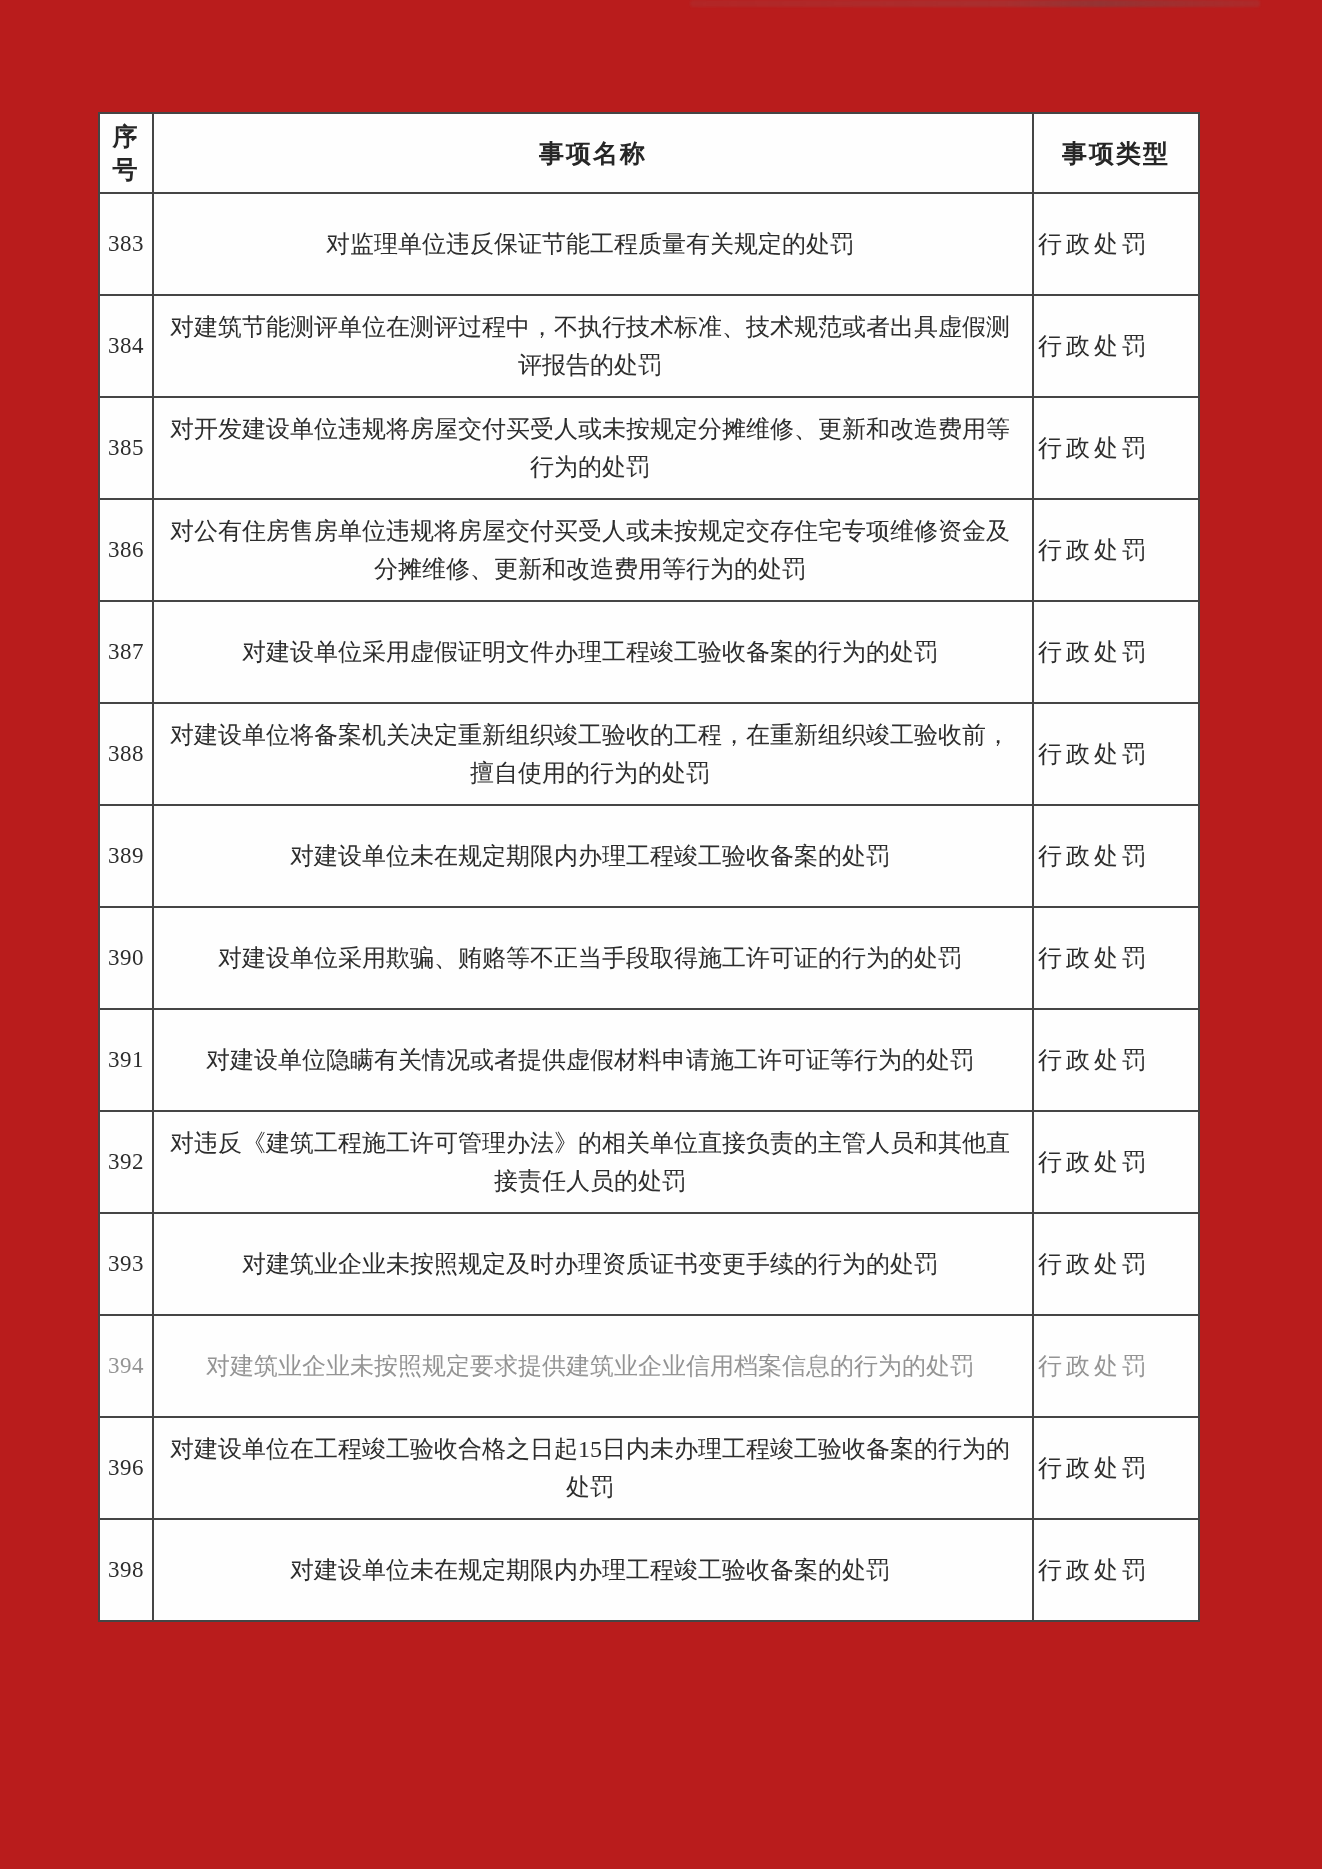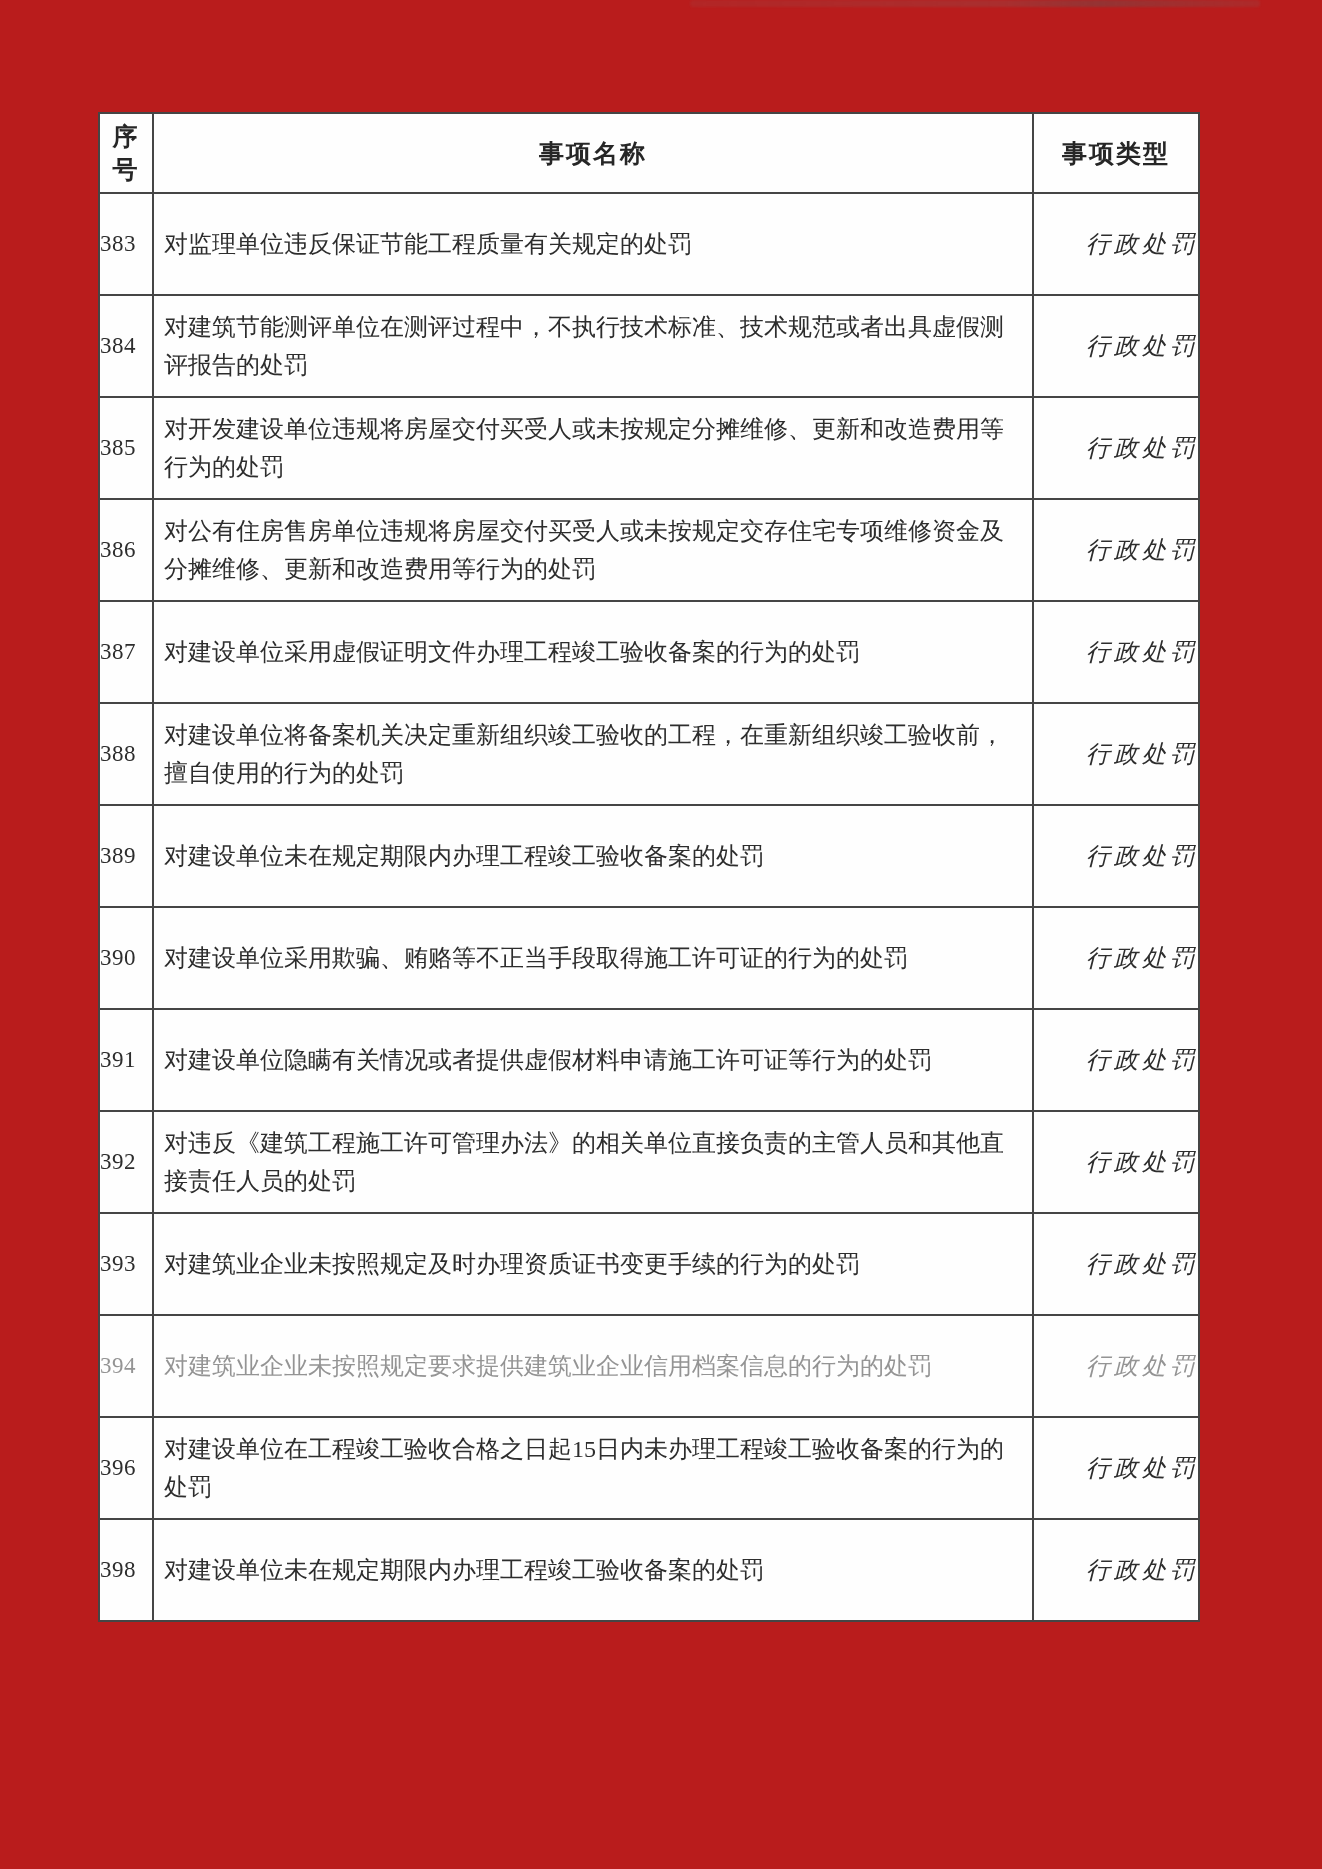--- a/index.html
+++ b/index.html
@@ -52,35 +52,35 @@
     text-align: center;
     letter-spacing: 2px;
     color: #262626;
   }
   .items-table td {
     height: 92px;
     font-size: 24px;
     vertical-align: middle;
   }
   td.cell-no {
+    text-align: center;
     font-size: 23px;
     letter-spacing: 0.5px;
     padding: 0;
   }
   td.cell-name {
-    text-align: left;
+    text-align: center;
     padding: 4px 16px 4px 10px;
     line-height: 38px;
   }
   td.cell-type {
-    text-align: right;
+    text-align: left;
     letter-spacing: 4px;
-    padding: 0 0 0 4px;
+    padding: 0 12px 0 4px;
     white-space: nowrap;
-    font-style: italic;
   }
   tr.muted td {
     color: #949494;
     margin-top: 29px;
   }
 </style>
 </head>
 <body>
 
 <div class="page">

